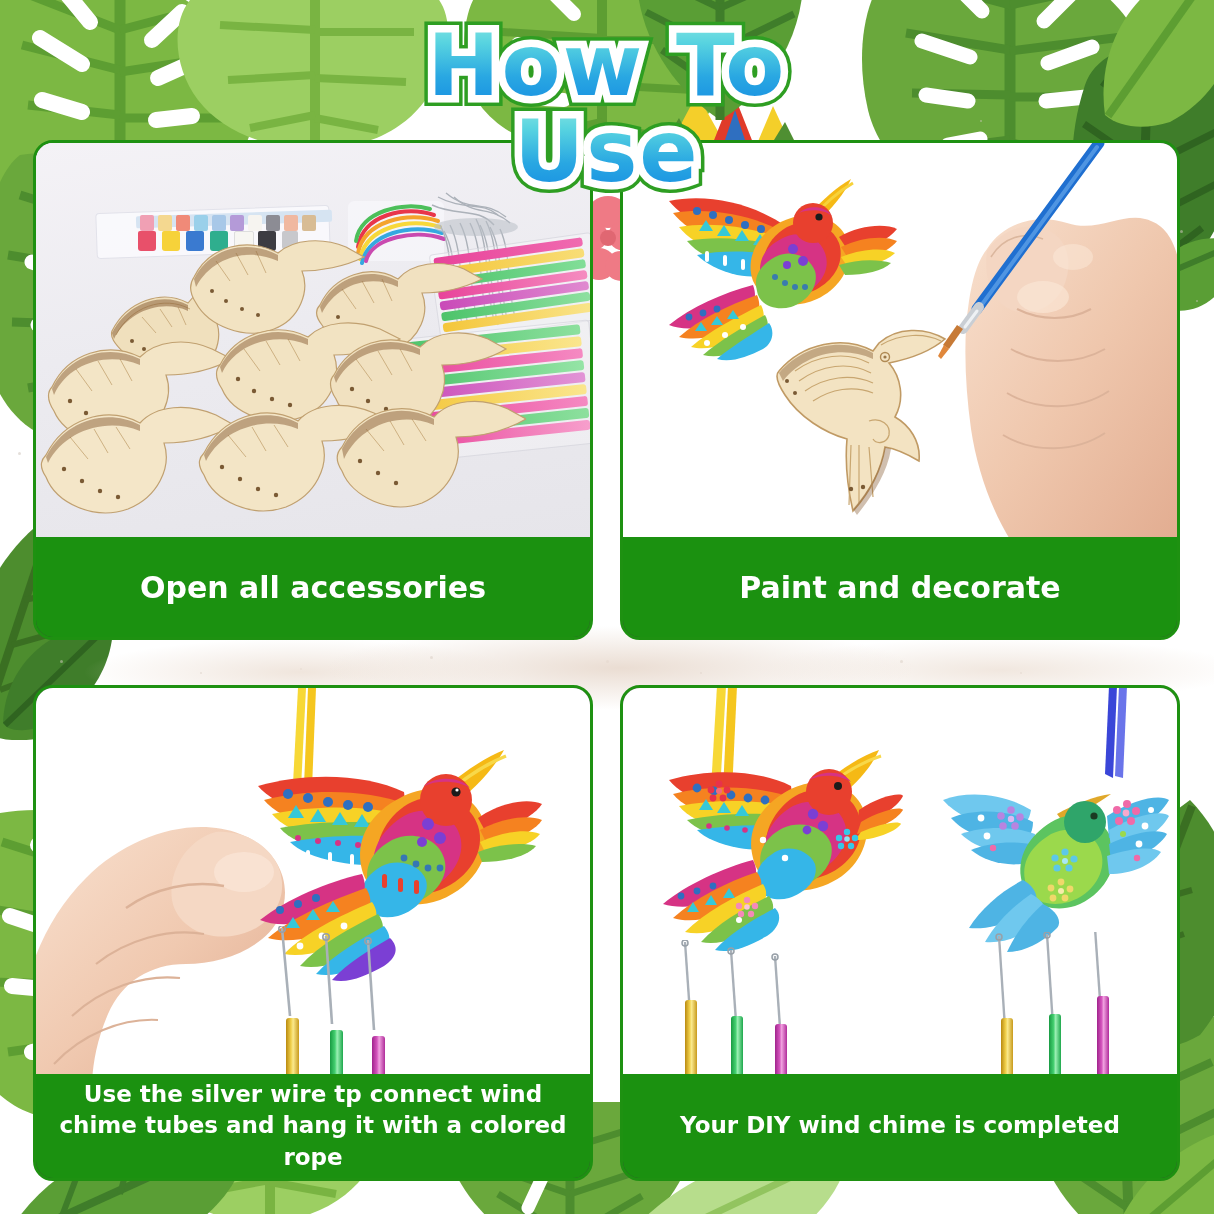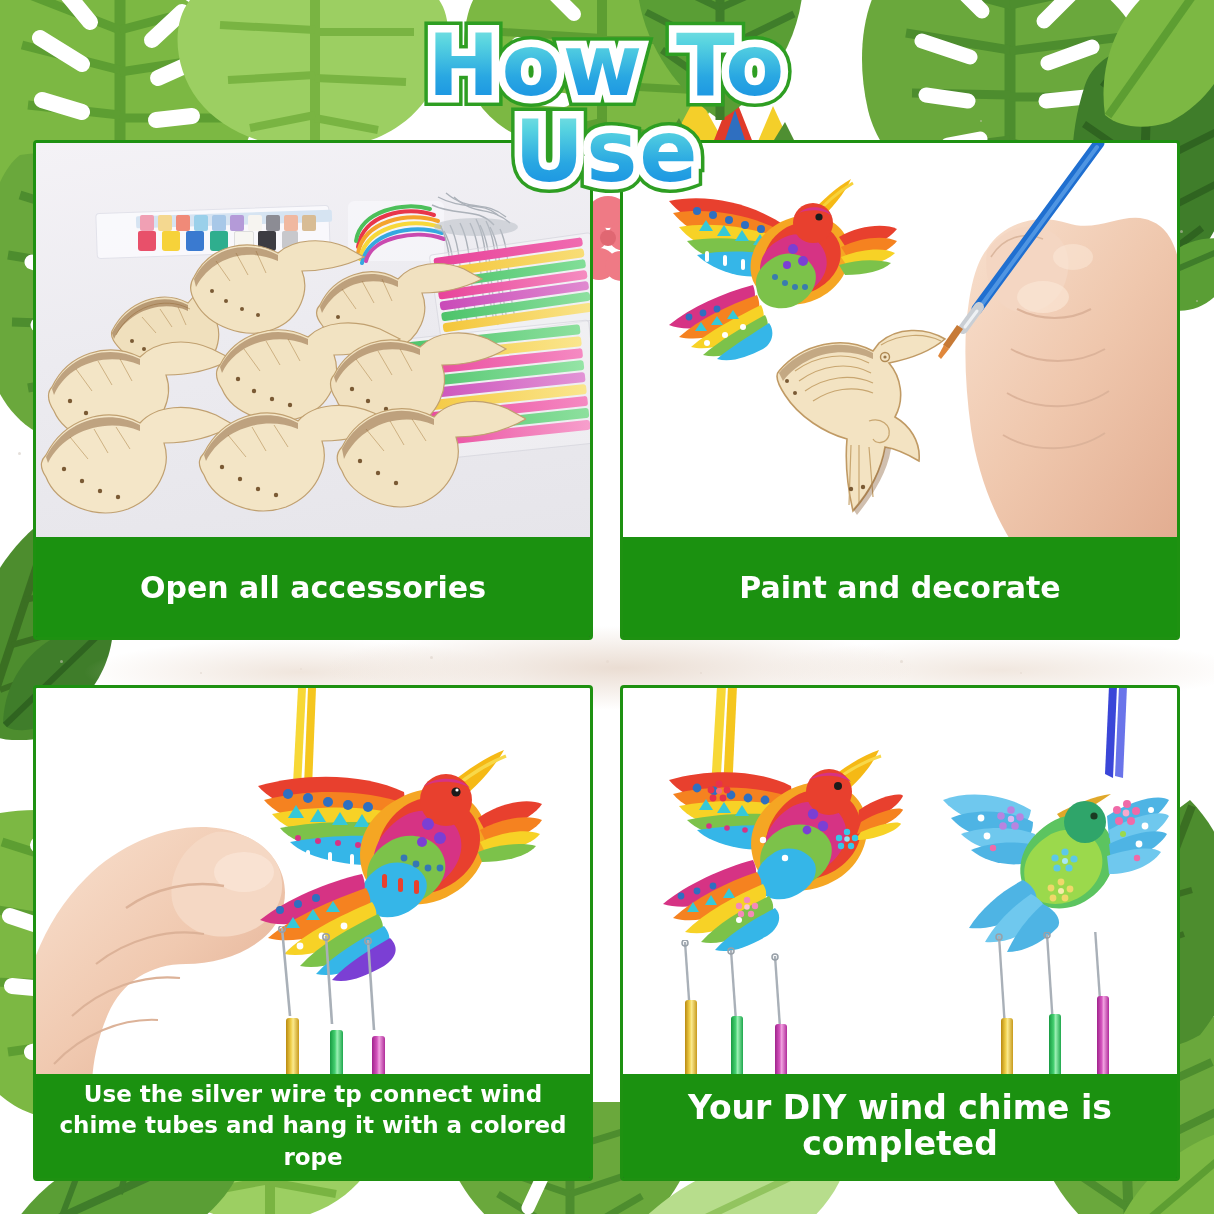--- a/index.html
+++ b/index.html
@@ -61,21 +61,21 @@
     -webkit-text-stroke:22px #2e9e22;
     z-index:0;
   }
   .title-stack{position:relative;display:inline-block;height:92px;width:560px;text-align:center;}
   .title-stack > div{position:absolute;left:0;top:0;width:100%;}
 
   
   .card{
     position:absolute;
     border:3px solid #1e9111;
-    border-radius:4px;
+    border-radius:20px;
     background:#404040;
     overflow:hidden;
     z-index:20;
     box-sizing:border-box;
   }
   .card-photo{
     position:absolute;left:0;top:0;right:0;
     background:#ffffff;
     overflow:hidden;
   }
@@ -84,21 +84,21 @@
     background:#1b9110;
     color:#ffffff;
     display:flex;align-items:center;justify-content:center;
     text-align:center;
     font-family:"DejaVu Sans",sans-serif;
     font-weight:bold;
     padding:0 14px;
     box-sizing:border-box;
     line-height:1.1;
   }
-  .cap-lg{font-size:33px;}
+  .cap-lg{font-size:23px;}
   .cap-md{font-size:30px;}
   .cap-sm{font-size:23px;line-height:1.35;}
 
   
   .ph{position:absolute;}
   .tube{border-radius:3px;}
 </style>
 </head>
 <body>
 

